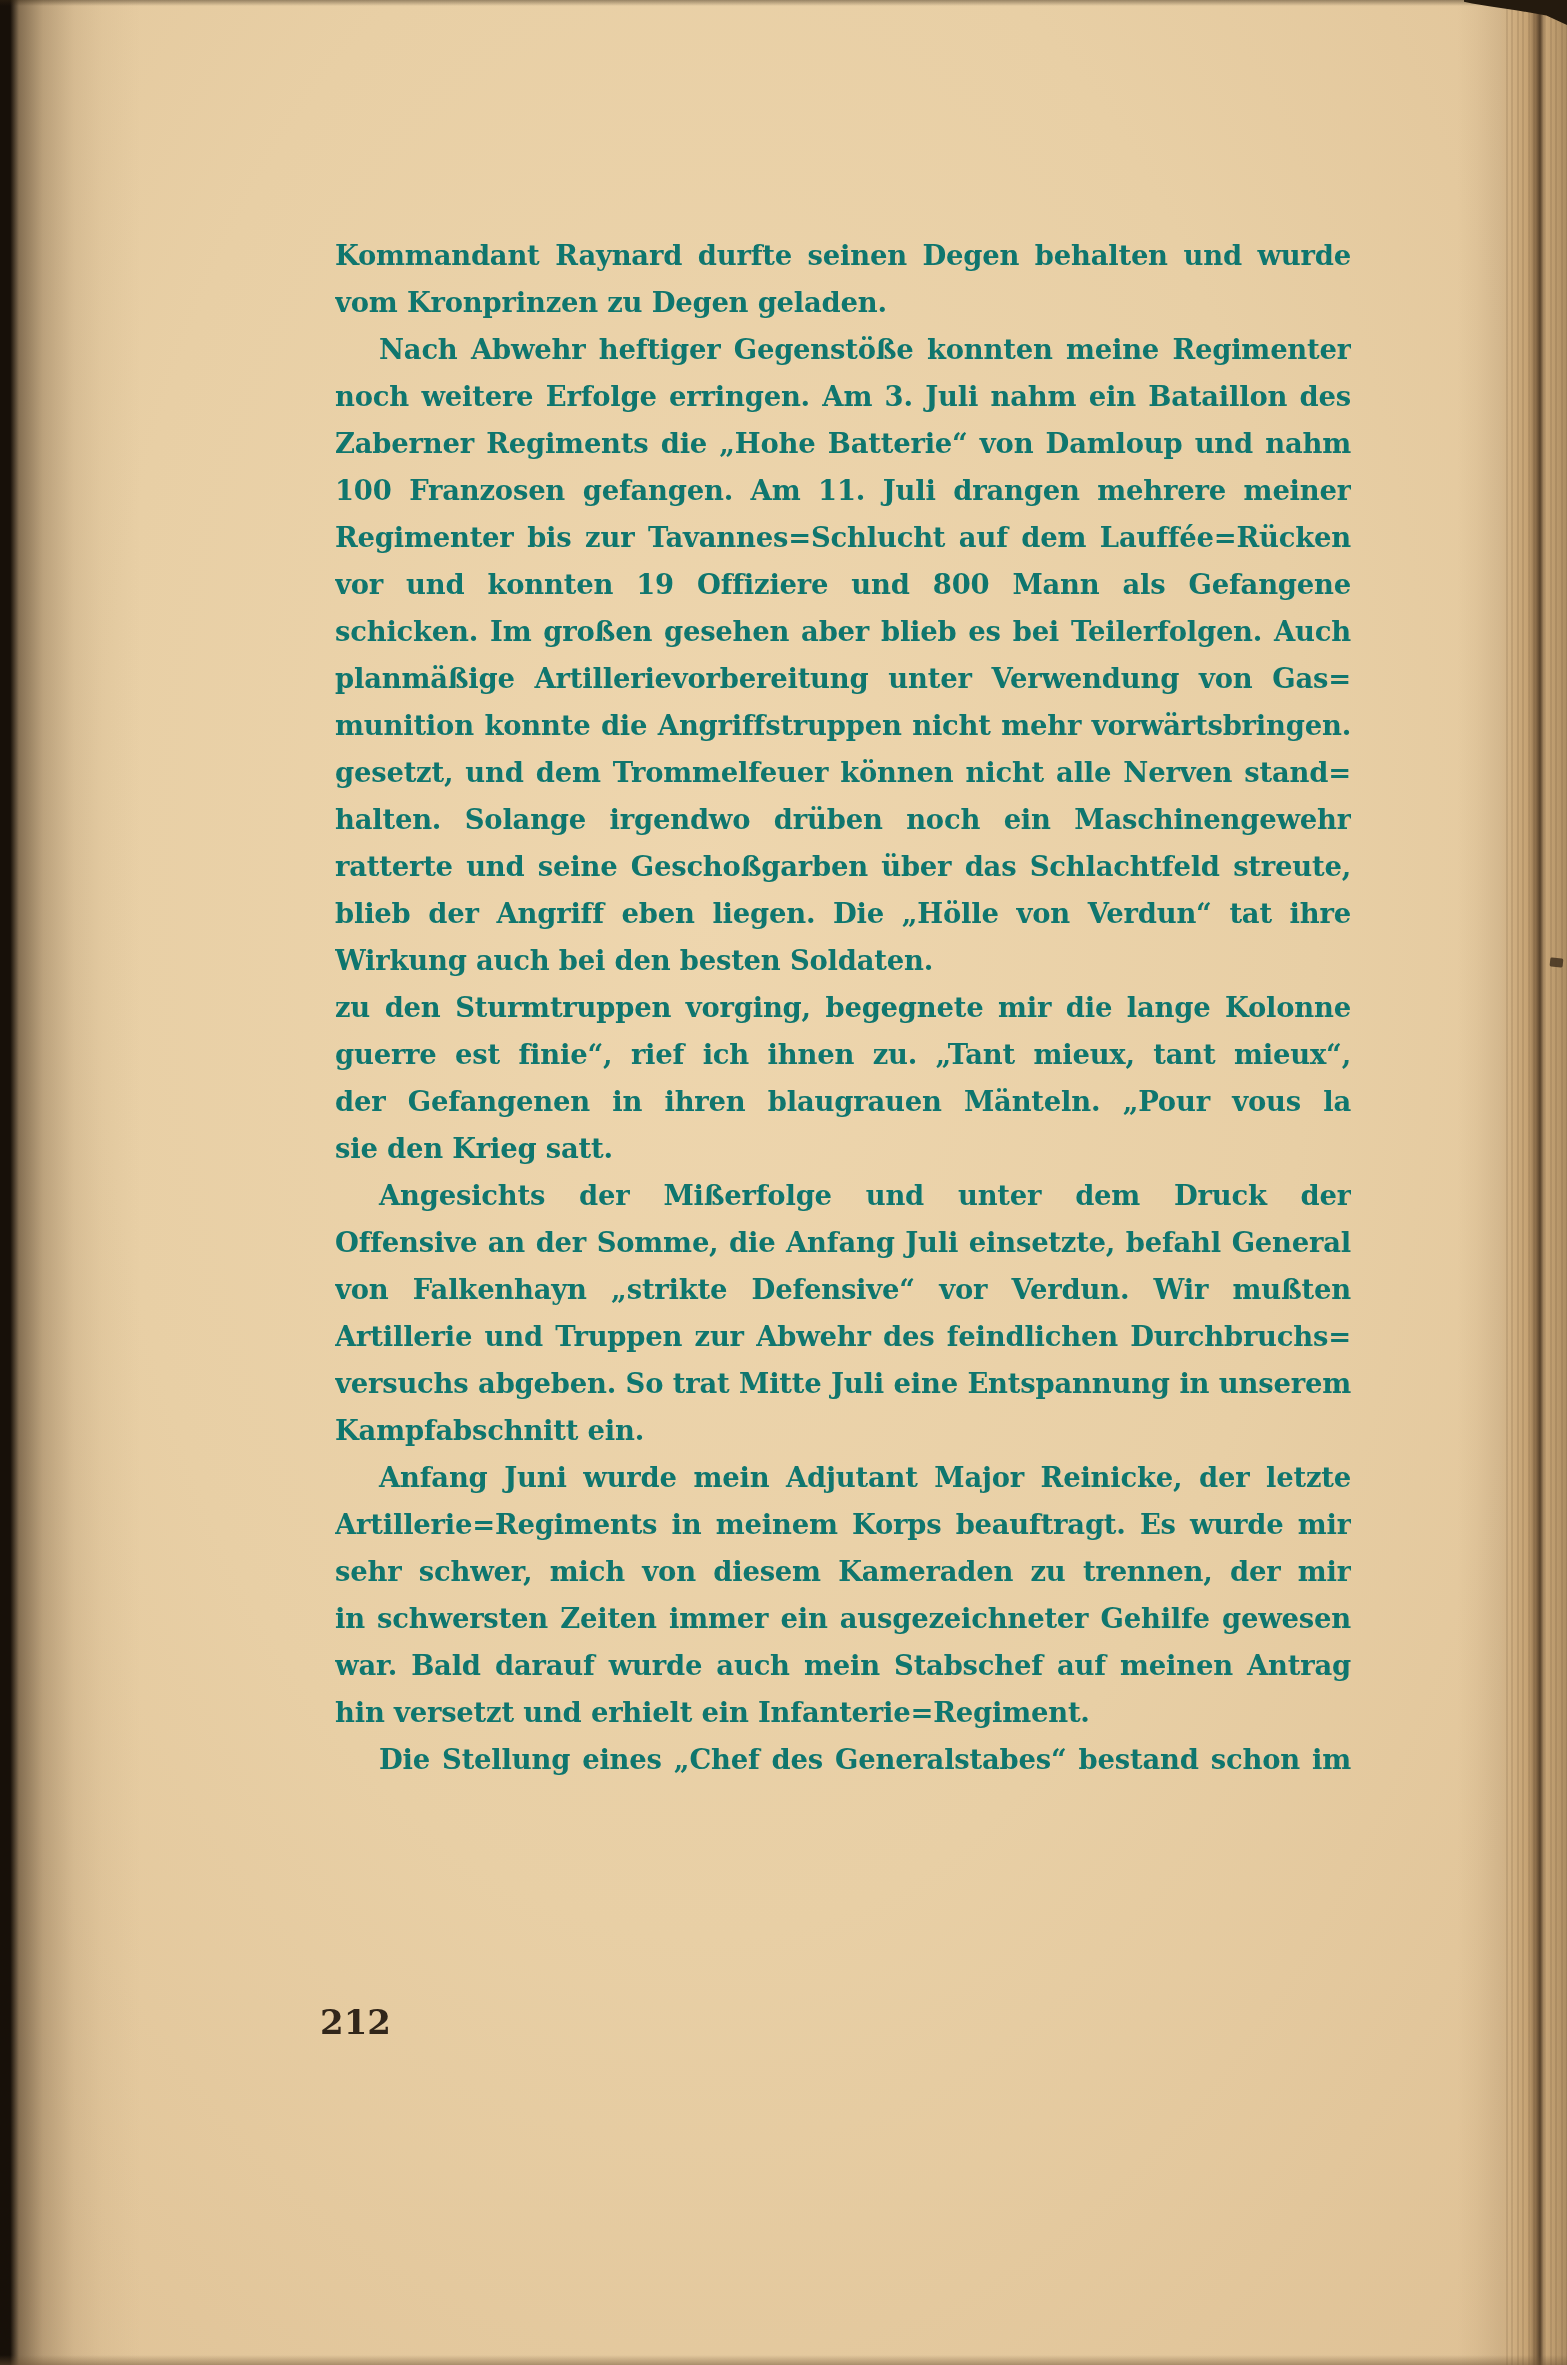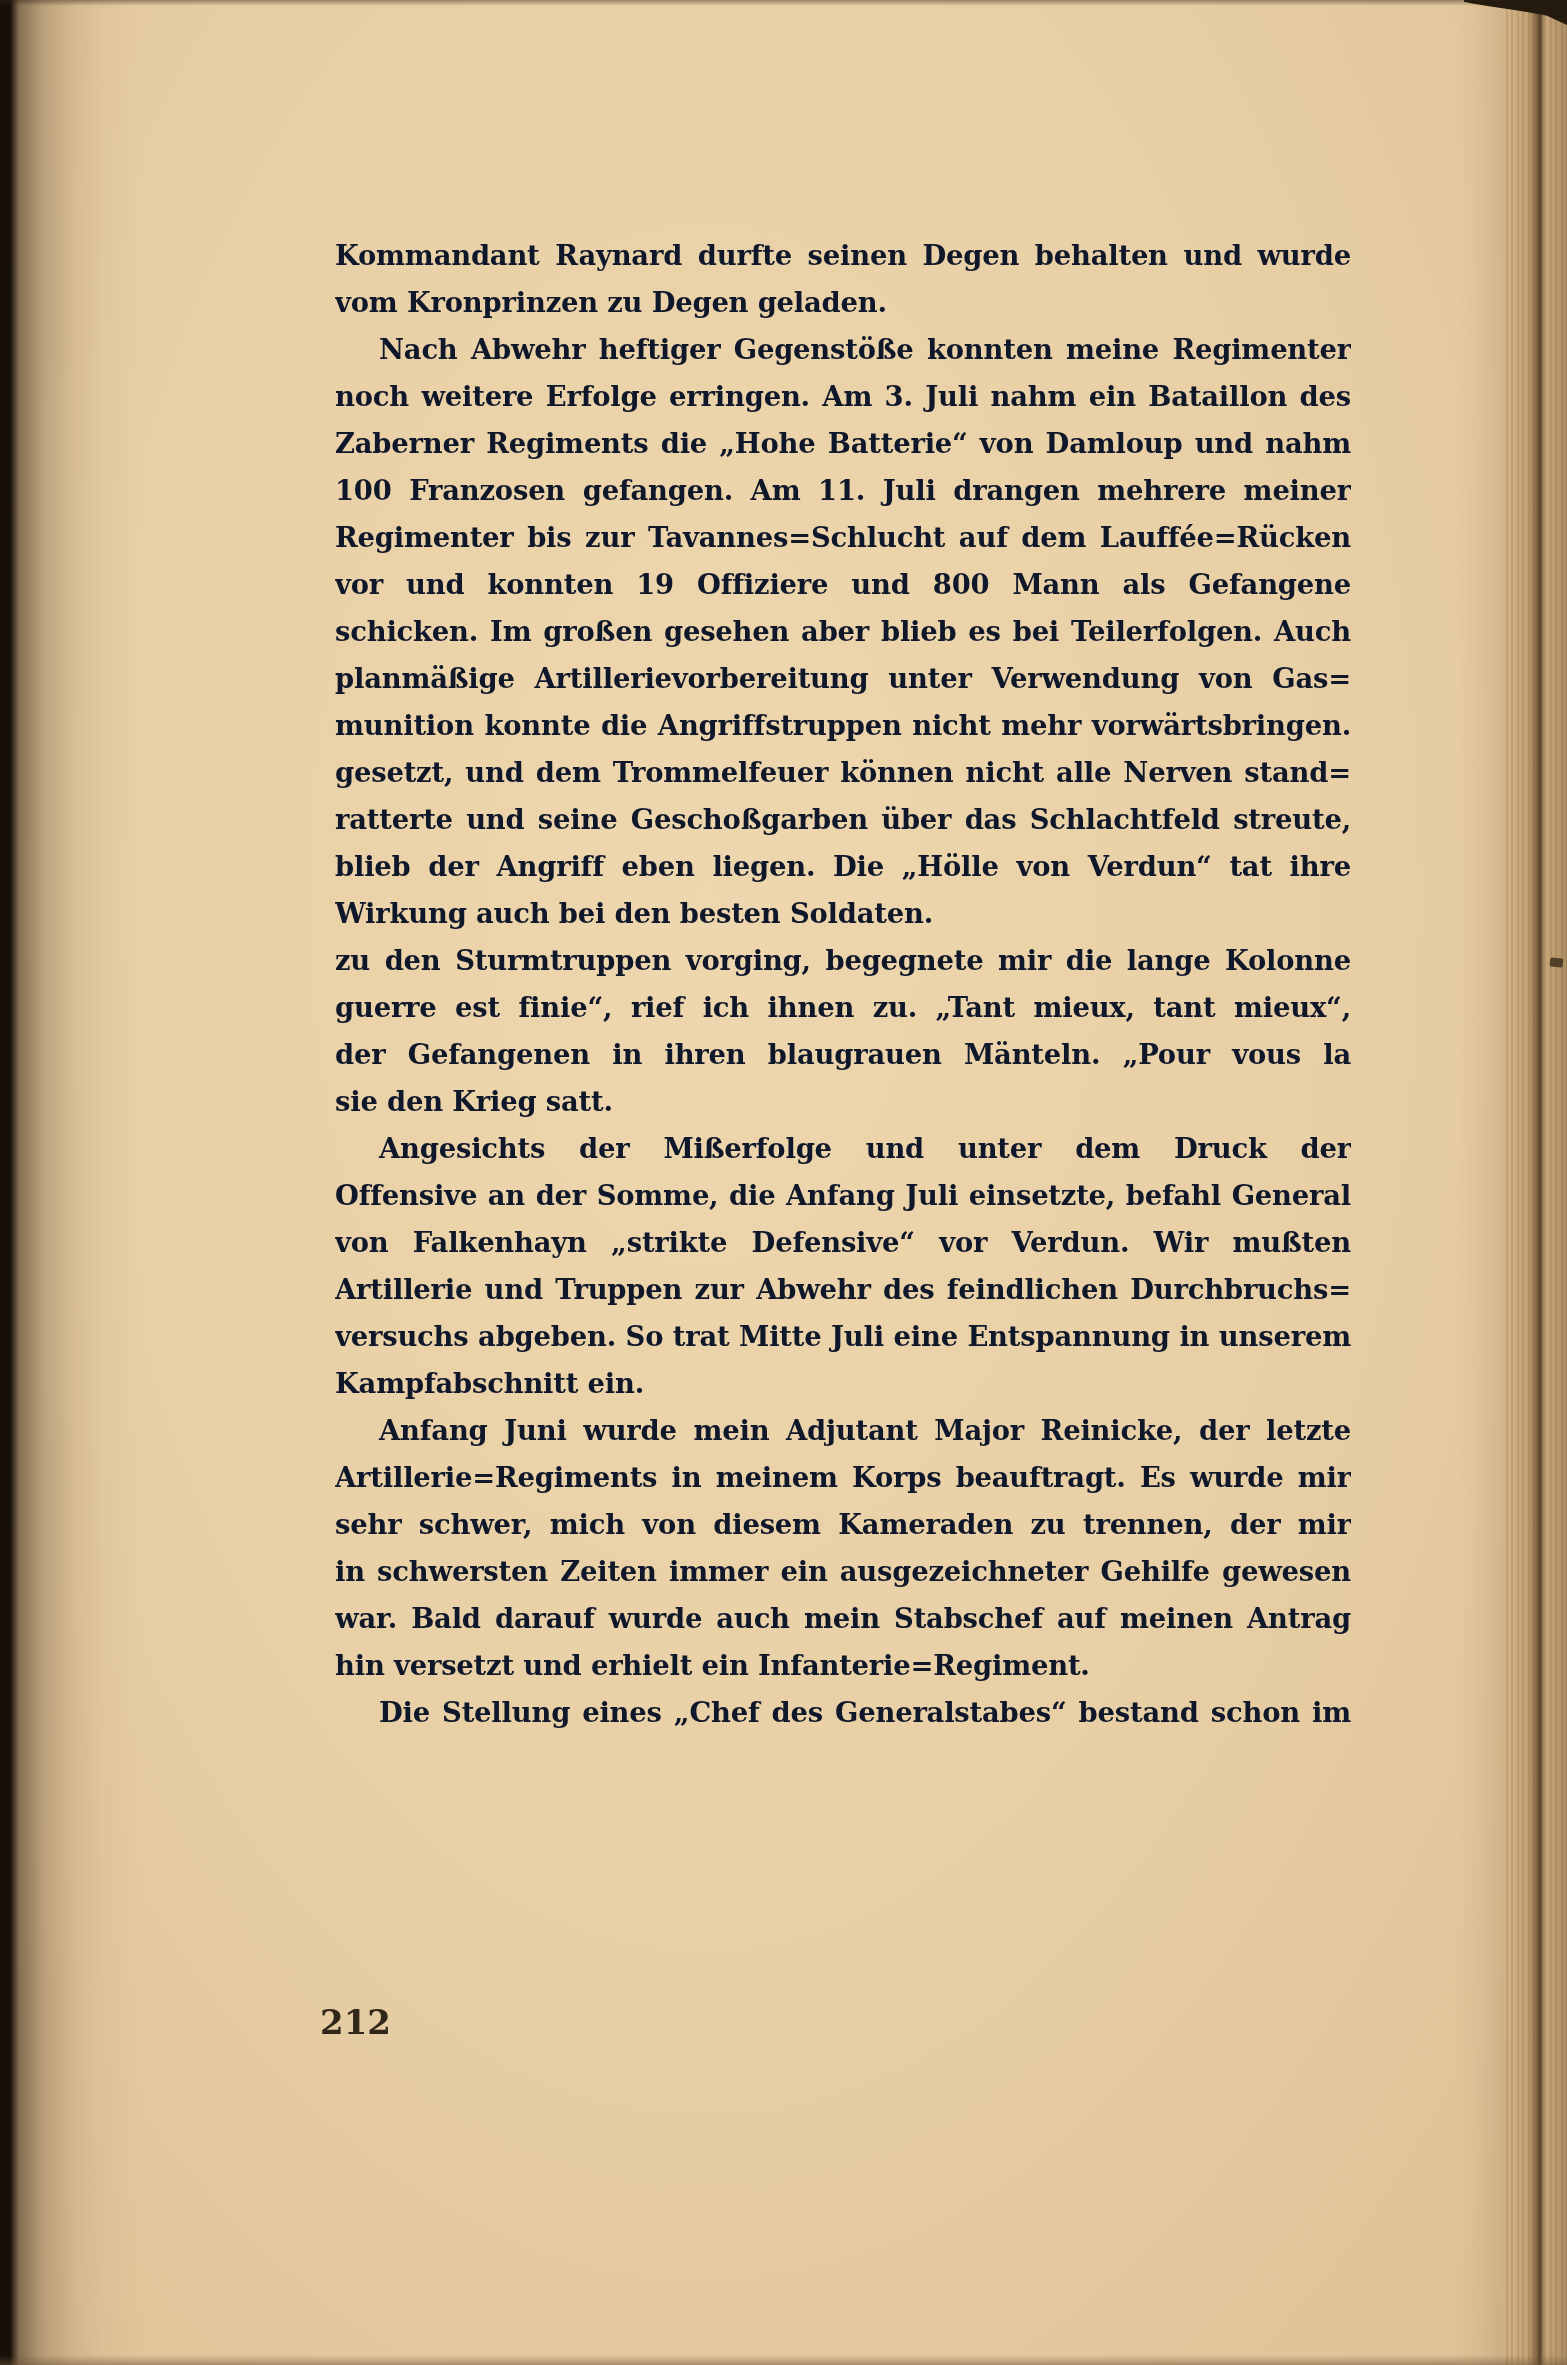--- a/index.html
+++ b/index.html
@@ -88,21 +88,21 @@
     background: rgba(66,49,30,0.85);
     border-radius: 1.6px;
     transform: rotate(6deg);
   }
   
   .text-block {
     position: absolute;
     left: 335px;
     top: 232px;
     width: 1016px;
-    color: #0f172a;
+    color: #0f766e;
     font-size: 27.4px;
     font-weight: 700;
     letter-spacing: -0.2px;
   }
   .line {
     height: 47px;
     line-height: 47px;
     overflow: hidden;
     text-align: left;
     white-space: normal;
@@ -142,20 +142,21 @@
     <div class="line indent just">Nach Abwehr heftiger Gegenstöße konnten meine Regimenter</div>
     <div class="line just">noch weitere Erfolge erringen. Am 3. Juli nahm ein Bataillon des</div>
     <div class="line just">Zaberner Regiments die „Hohe Batterie“ von Damloup und nahm</div>
     <div class="line just">100 Franzosen gefangen. Am 11. Juli drangen mehrere meiner</div>
     <div class="line just">Regimenter bis zur Tavannes=Schlucht auf dem Lauffée=Rücken</div>
     <div class="line just">vor und konnten 19 Offiziere und 800 Mann als Gefangene zurück=</div>
     <div class="line just">schicken. Im großen gesehen aber blieb es bei Teilerfolgen. Auch</div>
     <div class="line just">planmäßige Artillerievorbereitung unter Verwendung von Gas=</div>
     <div class="line just">munition konnte die Angriffstruppen nicht mehr vorwärtsbringen.</div>
     <div class="line just">gesetzt, und dem Trommelfeuer können nicht alle Nerven stand=</div>
+    <div class="line just">halten. Solange irgendwo drüben noch ein Maschinengewehr</div>
     <div class="line just">ratterte und seine Geschoßgarben über das Schlachtfeld streute,</div>
     <div class="line just">blieb der Angriff eben liegen. Die „Hölle von Verdun“ tat ihre</div>
     <div class="line">Wirkung auch bei den besten Soldaten.</div>
     <div class="line just">zu den Sturmtruppen vorging, begegnete mir die lange Kolonne</div>
     <div class="line just">guerre est finie“, rief ich ihnen zu. „Tant mieux, tant mieux“,</div>
     <div class="line just">der Gefangenen in ihren blaugrauen Mänteln. „Pour vous la</div>
     <div class="line">sie den Krieg satt.</div>
     <div class="line indent just">Angesichts der Mißerfolge und unter dem Druck der französischen</div>
     <div class="line just">Offensive an der Somme, die Anfang Juli einsetzte, befahl General</div>
     <div class="line just">von Falkenhayn „strikte Defensive“ vor Verdun. Wir mußten</div>

